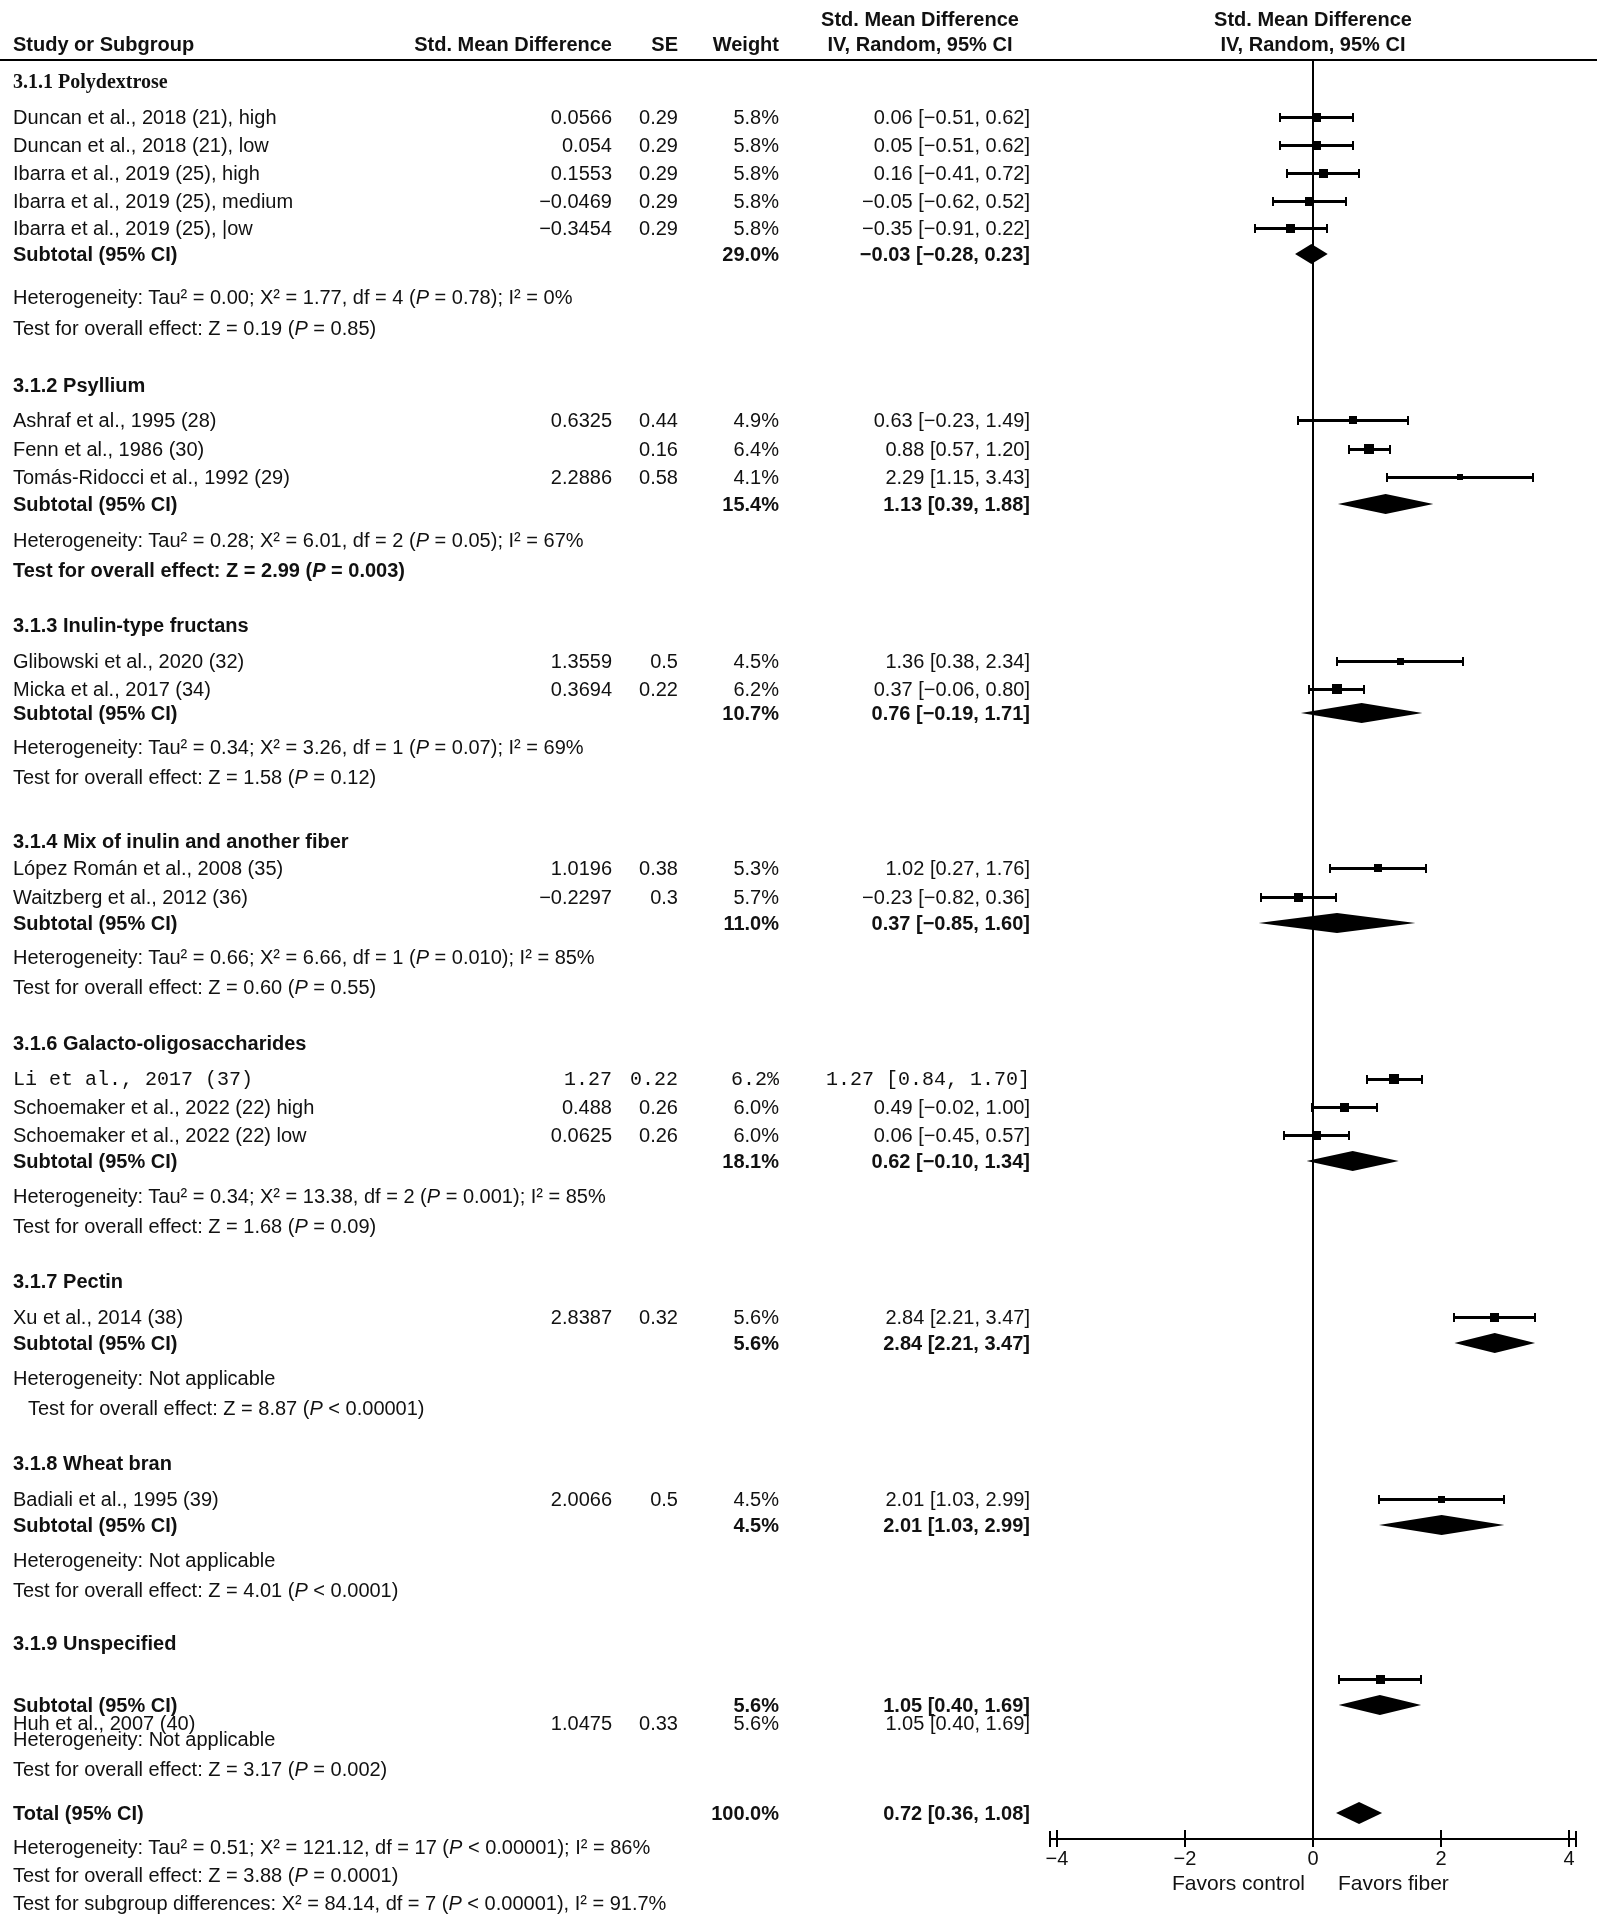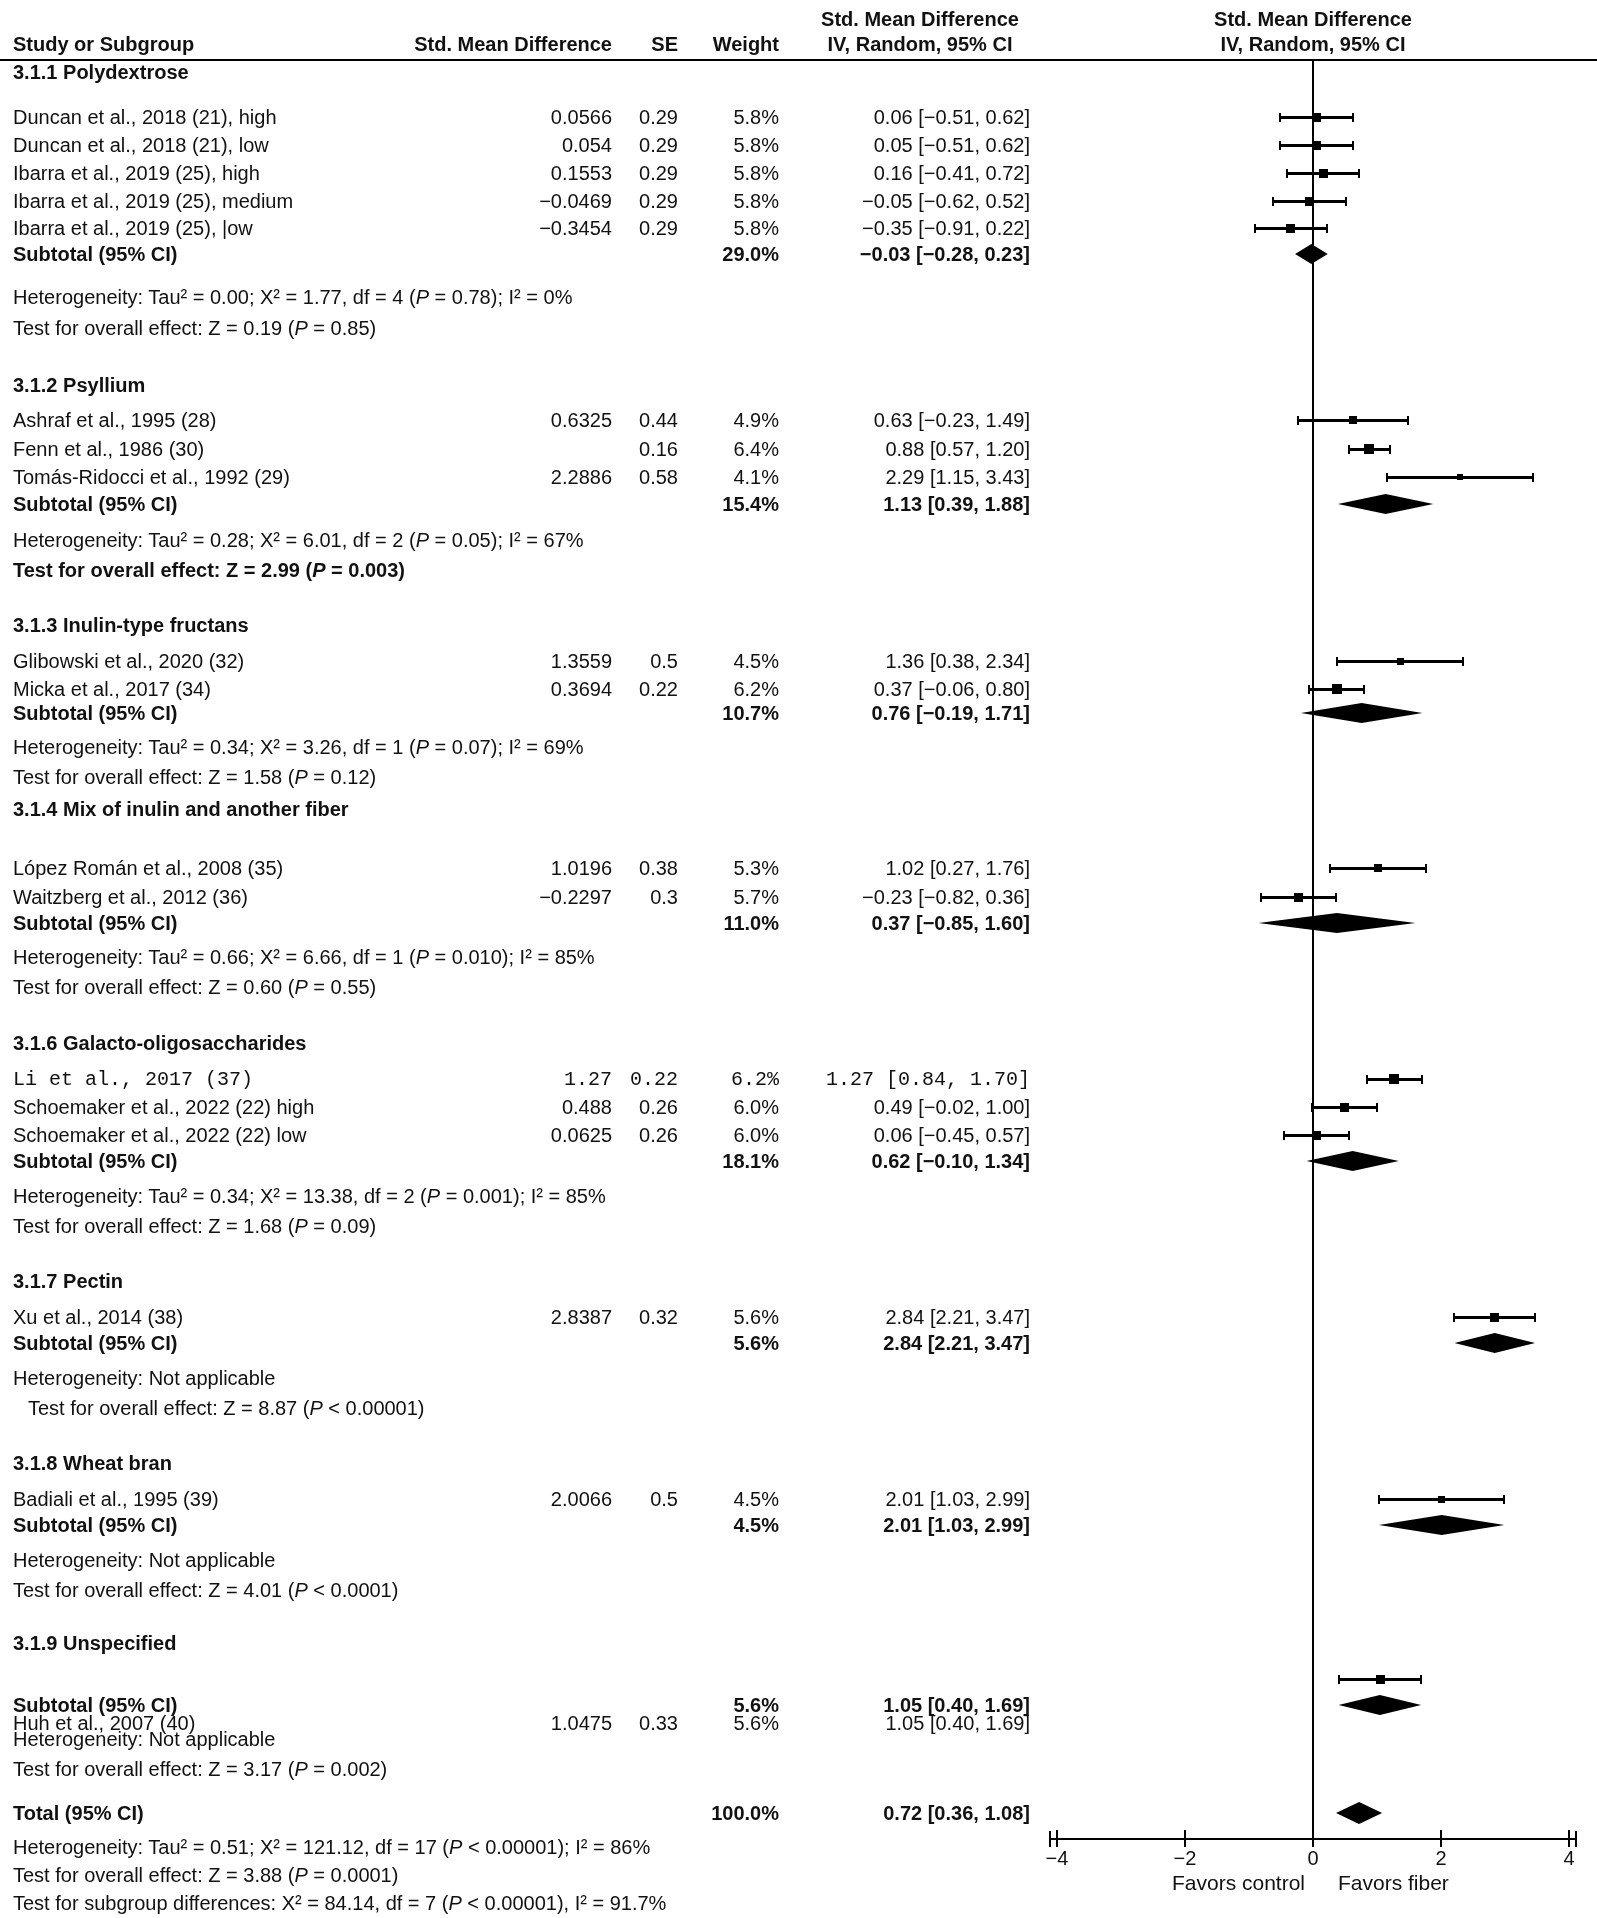--- a/index.html
+++ b/index.html
@@ -63,21 +63,21 @@
       <div class="tick" style="top:1830px;left:1440px;height:17px;"></div>
       <div class="tlabel" style="top:1847px;left:1441px;">2</div>
       <div class="tick" style="top:1830px;left:1568px;height:17px;"></div>
       <div class="tlabel" style="top:1847px;left:1569px;">4</div>
     </div>
 
   <div class="favors" style="top:1871px;left:1050px;width:255px;text-align:right;">Favors control</div>
   <div class="favors" style="top:1871px;left:1338px;width:250px;text-align:left;">Favors fiber</div>
 
   <div id="rows">
-      <div class="row bold" style="top:59px;">
+      <div class="row bold" style="top:68px;font-family:Liberation Serif, serif;">
         <div class="c study">3.1.1 Polydextrose</div>
       </div>
       <div class="row" style="top:104px;">
         <div class="c study">Duncan et al., 2018 (21), high</div>
         <div class="c num smd">0.0566</div>
         <div class="c num se">0.29</div>
         <div class="c num wt">5.8%</div>
         <div class="c num ci">0.06 [−0.51, 0.62]</div>
       </div>
       <div class="ciline" style="top:116px;left:1280.36px;width:72.32000000000016px;"></div>
@@ -217,21 +217,21 @@
         <div class="c num wt">10.7%</div>
         <div class="c num ci">0.76 [−0.19, 1.71]</div>
       </div>
       <div class="diamond" style="top:703px;left:1300.84px;width:121.60000000000014px;height:20px;"></div>
       <div class="row" style="top:734px;">
         <div class="c study">Heterogeneity: Tau² = 0.34; Χ² = 3.26, df = 1 (<i>P</i> = 0.07); I² = 69%</div>
       </div>
       <div class="row" style="top:764px;">
         <div class="c study">Test for overall effect: Z = 1.58 (<i>P</i> = 0.12)</div>
       </div>
-      <div class="row bold" style="top:796px;">
+      <div class="row bold" style="top:828px;">
         <div class="c study">3.1.4 Mix of inulin and another fiber</div>
       </div>
       <div class="row" style="top:855px;">
         <div class="c study">López Román et al., 2008 (35)</div>
         <div class="c num smd">1.0196</div>
         <div class="c num se">0.38</div>
         <div class="c num wt">5.3%</div>
         <div class="c num ci">1.02 [0.27, 1.76]</div>
       </div>
       <div class="ciline" style="top:867px;left:1330.28px;width:95.36000000000013px;"></div>

